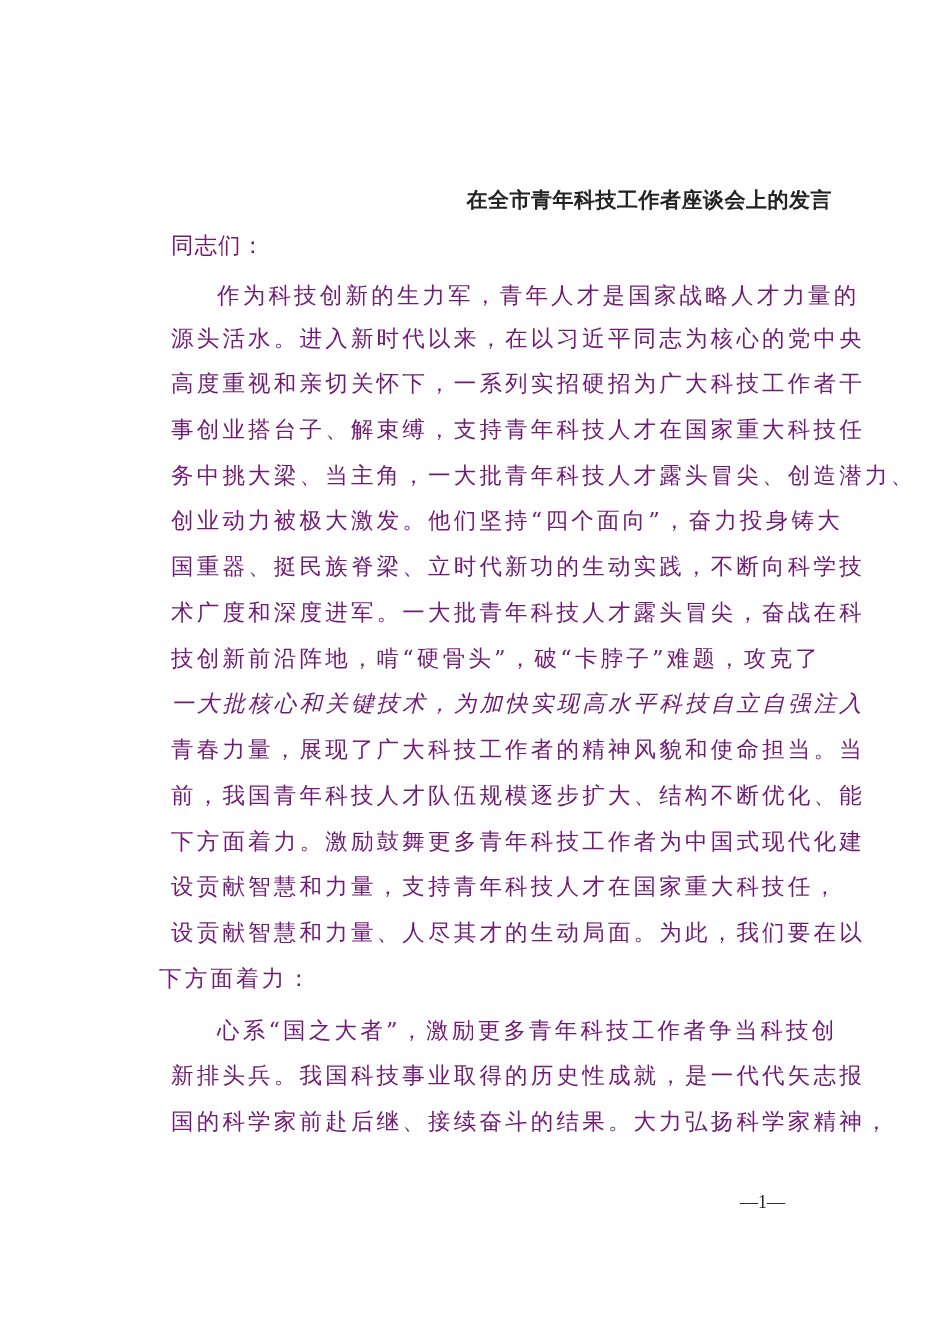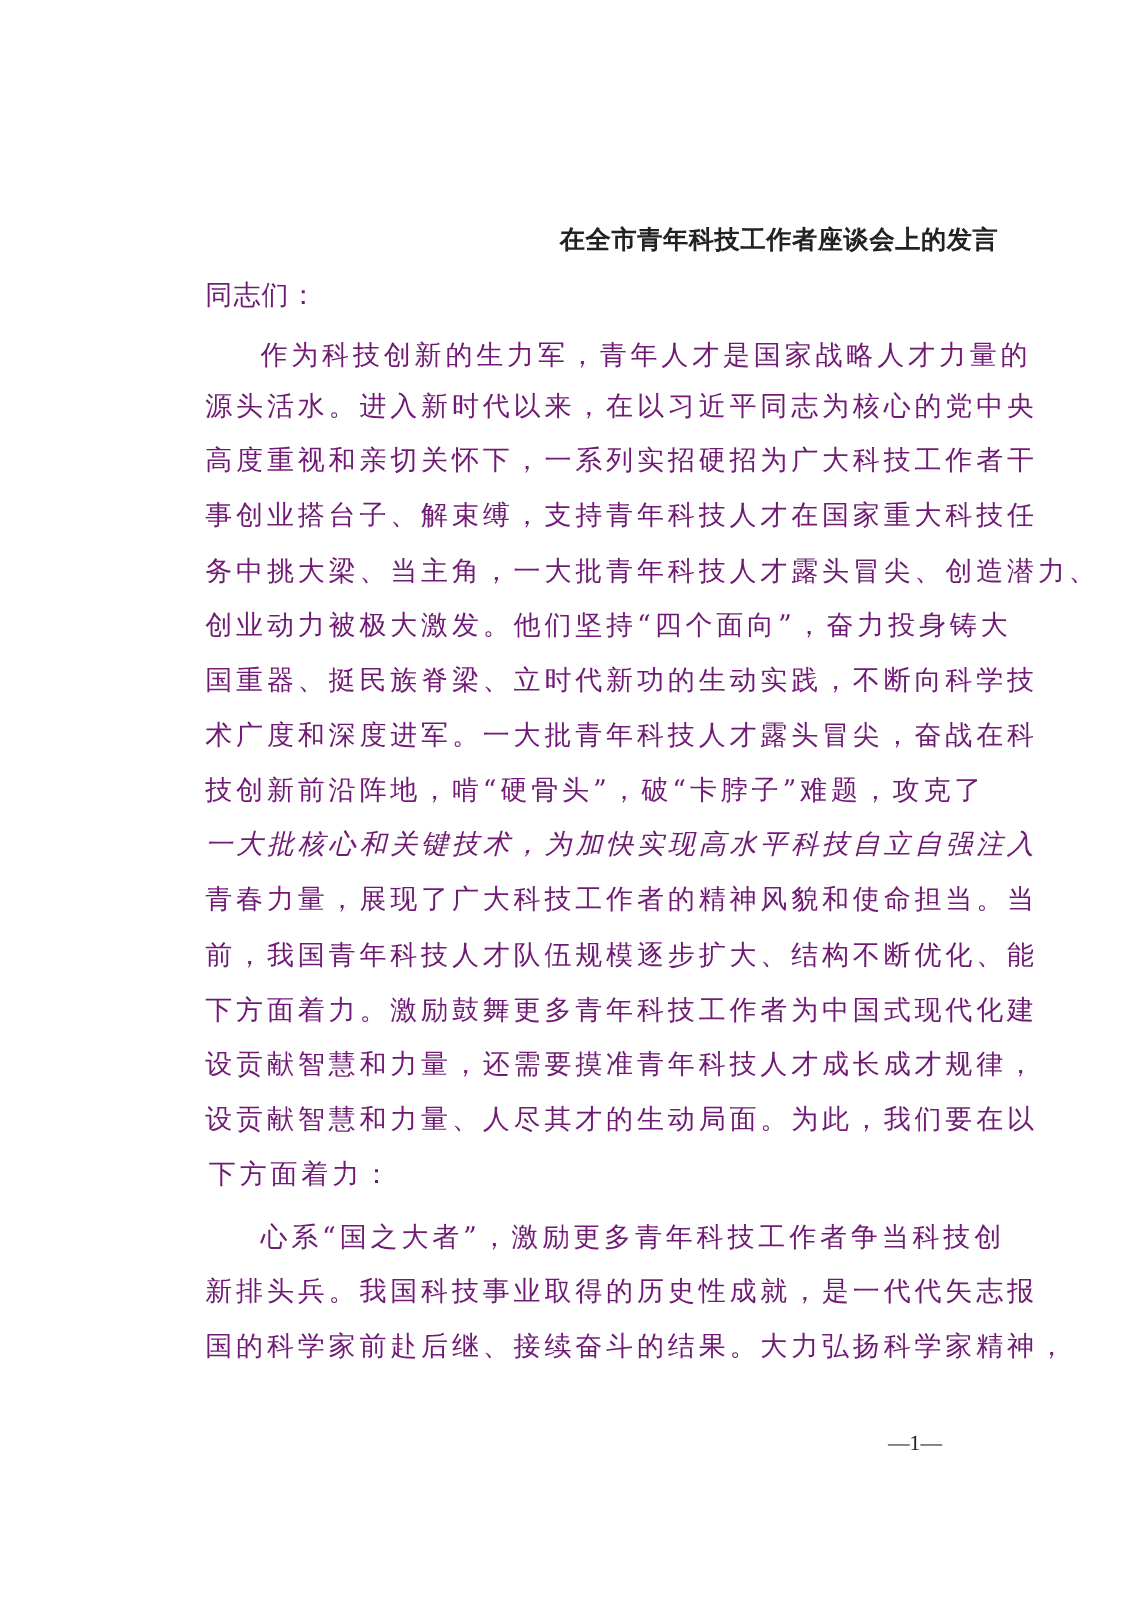--- a/index.html
+++ b/index.html
@@ -26,21 +26,21 @@
       <div class="line" style="top: 414px; left: 131px;">事创业搭台子、解束缚，支持青年科技人才在国家重大科技任</div>
       <div class="line" style="top: 460px; left: 131px;">务中挑大梁、当主角，一大批青年科技人才露头冒尖、创造潜力、</div>
       <div class="line" style="top: 505px; left: 131px;">创业动力被极大激发。他们坚持“四个面向”，奋力投身铸大</div>
       <div class="line" style="top: 551px; left: 131px;">国重器、挺民族脊梁、立时代新功的生动实践，不断向科学技</div>
       <div class="line" style="top: 597px; left: 131px;">术广度和深度进军。一大批青年科技人才露头冒尖，奋战在科</div>
       <div class="line" style="top: 643px; left: 131px;">技创新前沿阵地，啃“硬骨头”，破“卡脖子”难题，攻克了</div>
       <div class="line" style="top: 688px; left: 131px; font-style: italic;">一大批核心和关键技术，为加快实现高水平科技自立自强注入</div>
       <div class="line" style="top: 734px; left: 131px;">青春力量，展现了广大科技工作者的精神风貌和使命担当。当</div>
       <div class="line" style="top: 780px; left: 131px;">前，我国青年科技人才队伍规模逐步扩大、结构不断优化、能</div>
       <div class="line" style="top: 826px; left: 131px;">下方面着力。激励鼓舞更多青年科技工作者为中国式现代化建</div>
-      <div class="line" style="top: 871px; left: 131px;">设贡献智慧和力量，还需要摸准青年科技人才成长成才规律，</div>
+      <div class="line" style="top: 871px; left: 131px;">设贡献智慧和力量，支持青年科技人才在国家重大科技任，</div>
       <div class="line" style="top: 917px; left: 131px;">设贡献智慧和力量、人尽其才的生动局面。为此，我们要在以</div>
-      <div class="line" style="top: 963px; left: 134px;">下方面着力：</div>
+      <div class="line" style="top: 963px; left: 119px;">下方面着力：</div>
       <div class="line" style="top: 1015px; left: 177px;">心系“国之大者”，激励更多青年科技工作者争当科技创</div>
       <div class="line" style="top: 1060px; left: 131px;">新排头兵。我国科技事业取得的历史性成就，是一代代矢志报</div>
       <div class="line" style="top: 1106px; left: 131px;">国的科学家前赴后继、接续奋斗的结果。大力弘扬科学家精神，</div>
     </div>
   <div class="page-num">—1—</div>
 </div>
 
 </body></html>

